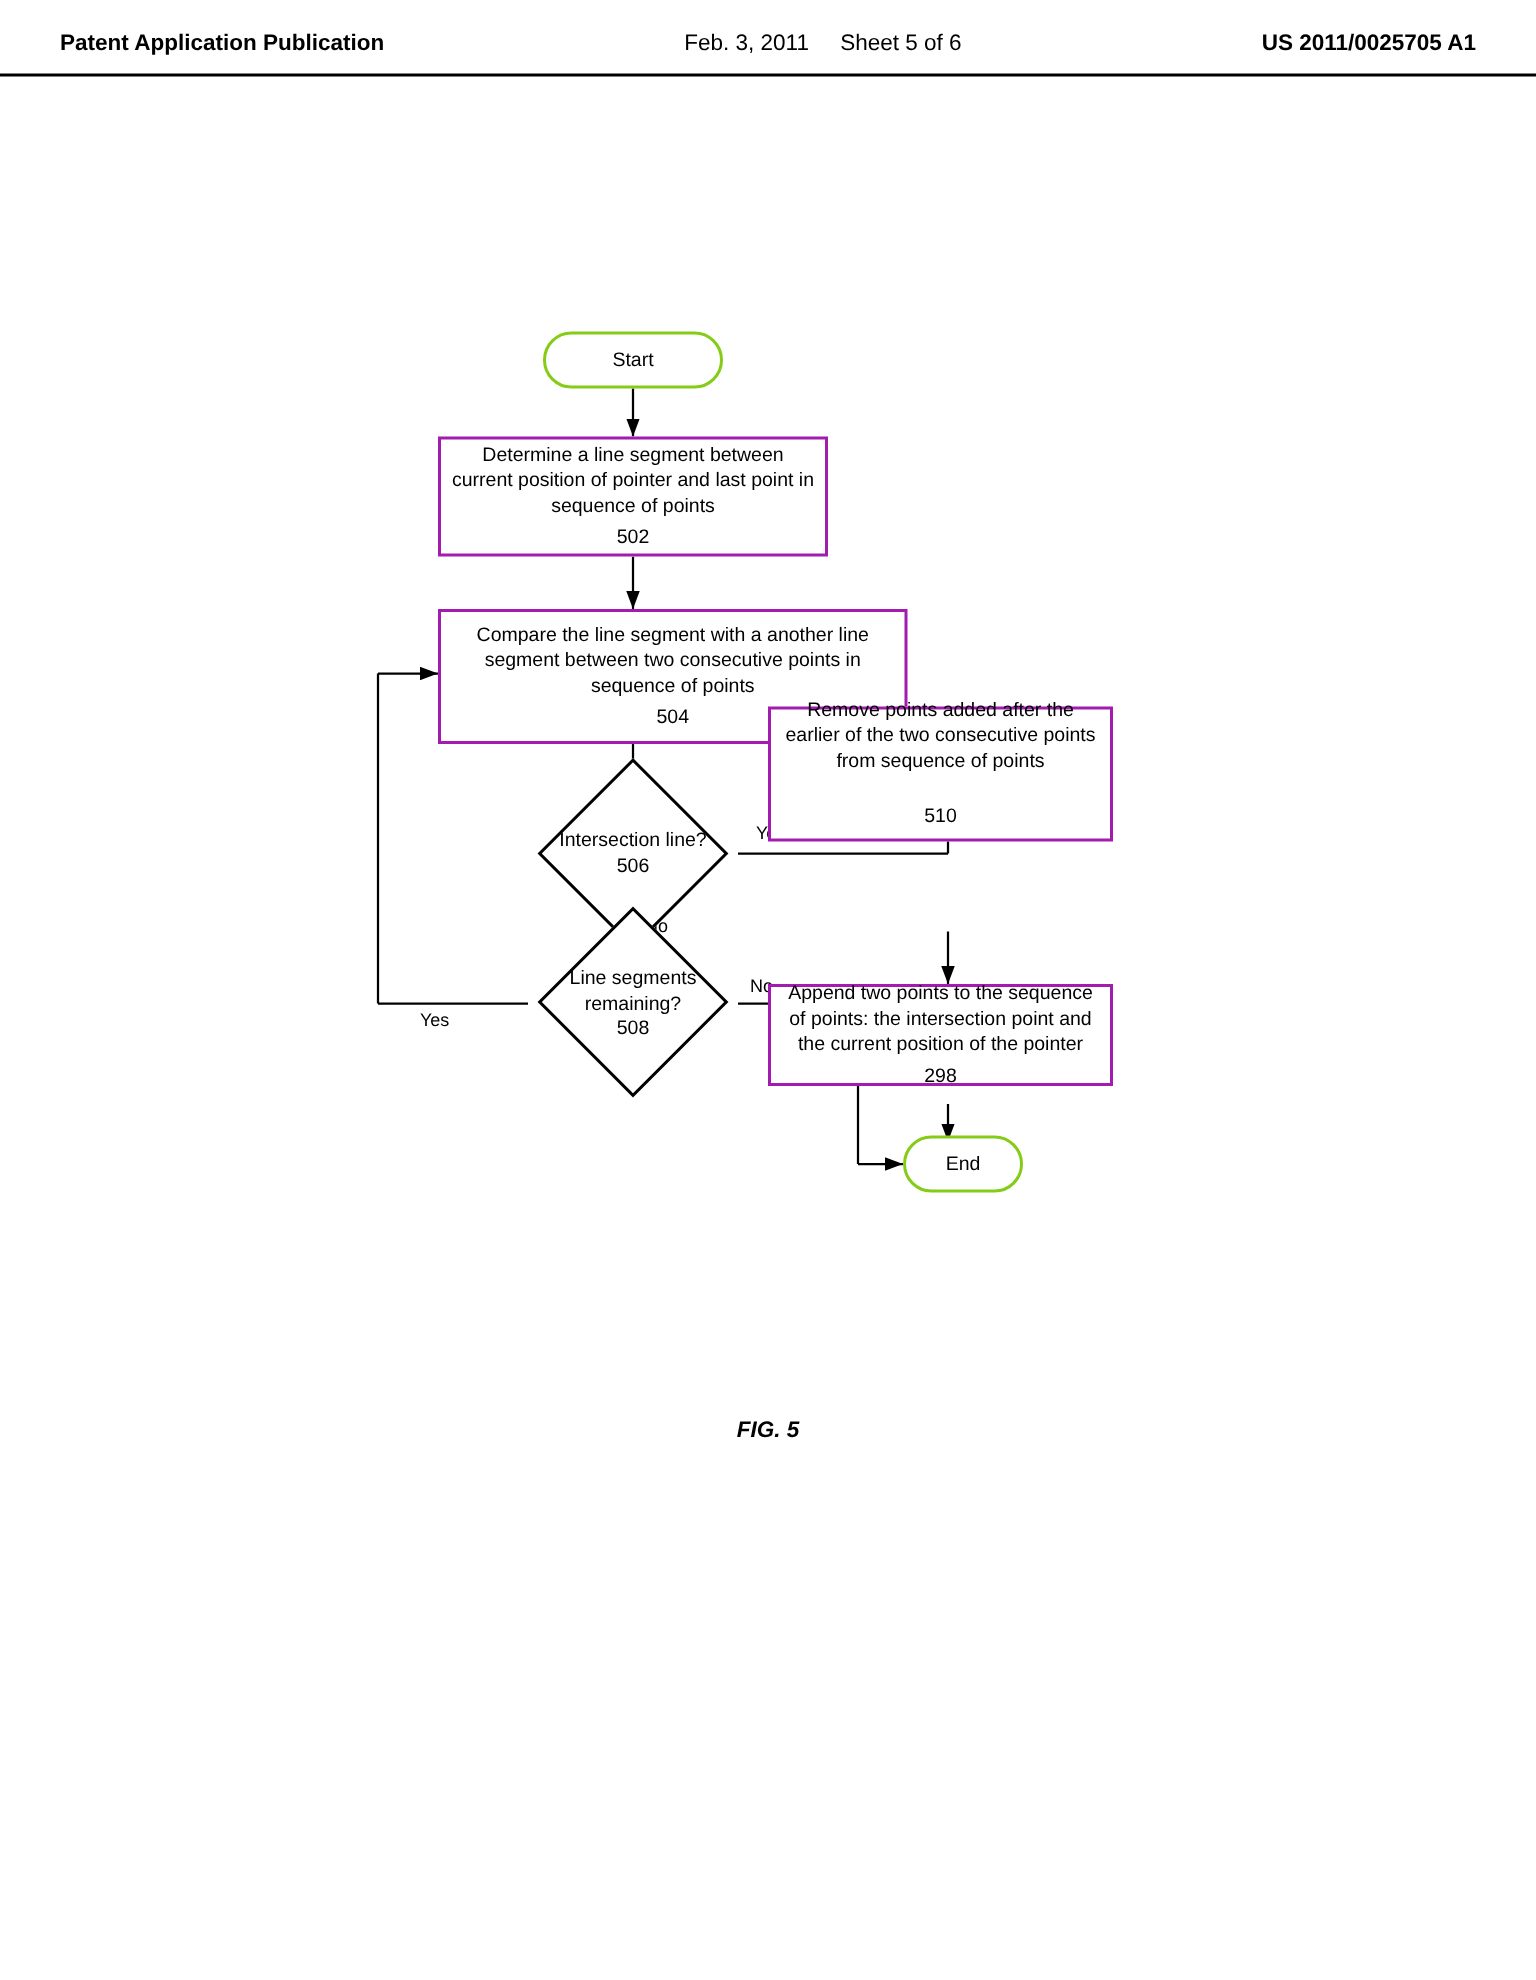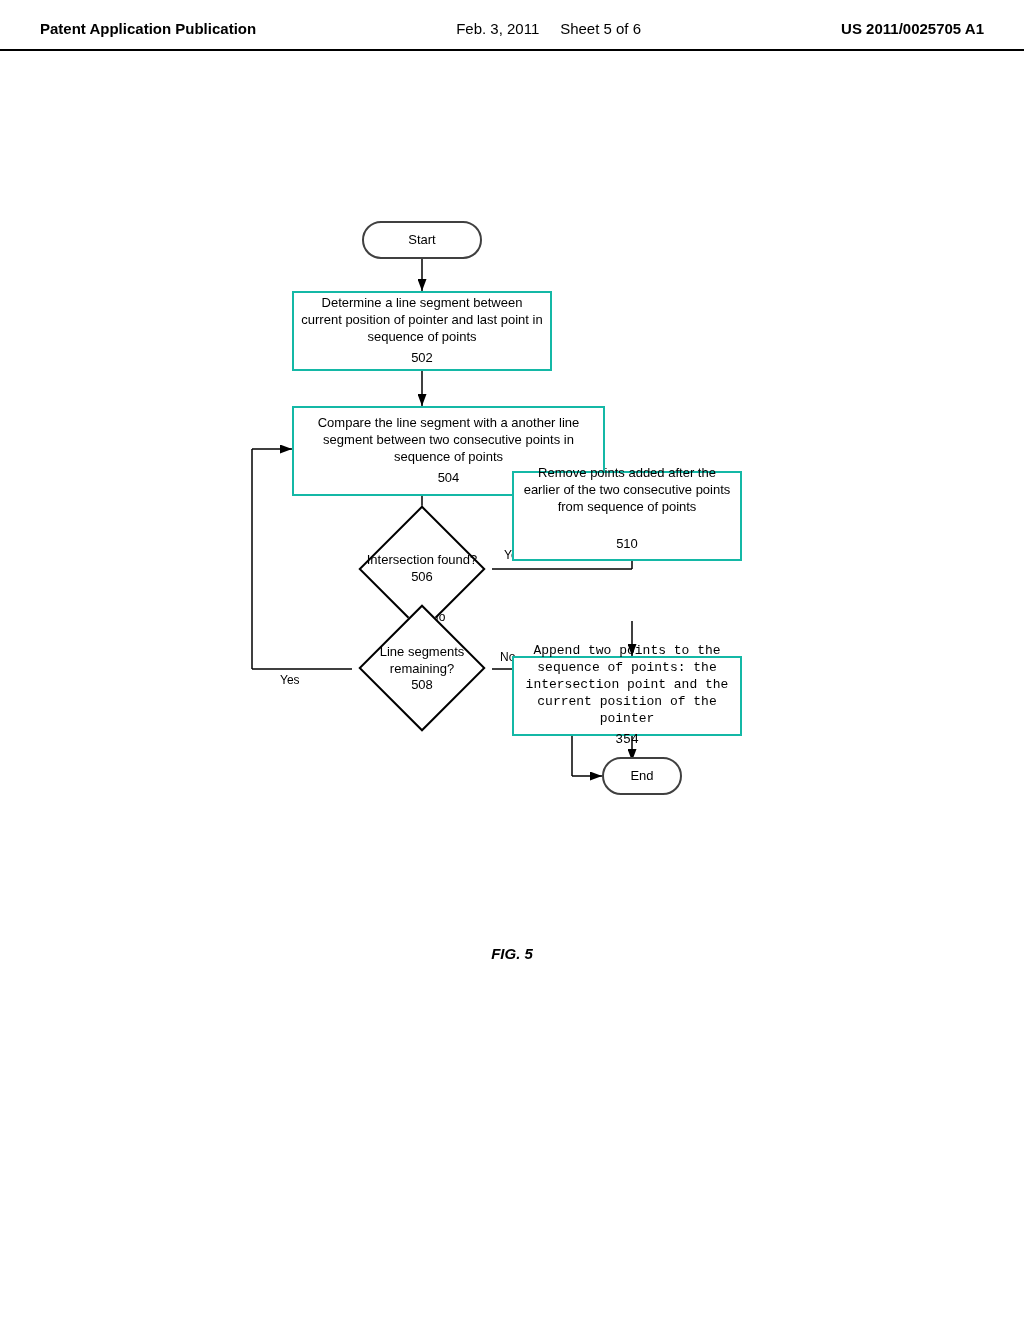--- a/index.html
+++ b/index.html
@@ -58,27 +58,27 @@
       position: absolute;
       display: flex;
       align-items: center;
       justify-content: center;
       text-align: center;
       font-size: 13px;
       line-height: 1.3;
     }
 
     .rounded-rect {
-      border: 2px solid #404040;
+      border: 2px solid #84cc16;
       border-radius: 20px;
       background: #fff;
     }
 
     .rect {
-      border: 2px solid #14b8a6;
+      border: 2px solid #a21caf;
       background: #fff;
     }
 
     .diamond-container {
       position: absolute;
       display: flex;
       align-items: center;
       justify-content: center;
     }
 
@@ -180,44 +180,44 @@
       <div class="shape rect" style="left:140px; top:205px; width:313px; height:90px; padding:6px;">
         <div>
           <div>Compare the line segment with a another line segment between two consecutive points in sequence of points</div>
           <div style="margin-top:4px;">504</div>
         </div>
       </div>
 
       <div class="diamond-container" style="left:200px; top:335px; width:140px; height:66px;">
         <div class="diamond" style="width:90px; height:90px; position:absolute; top:-12px; left:25px;"></div>
         <div class="diamond-text" style="width:130px;">
-          <div>Intersection found?</div>
+          <div>Intersection line?</div>
           <div>506</div>
         </div>
       </div>
 
       <div class="diamond-container" style="left:200px; top:432px; width:140px; height:72px;">
         <div class="diamond" style="width:90px; height:90px; position:absolute; top:-10px; left:25px;"></div>
         <div class="diamond-text" style="width:130px;">
           <div>Line segments remaining?</div>
           <div>508</div>
         </div>
       </div>
 
       <div class="shape rect" style="left:360px; top:270px; width:230px; height:90px; padding:6px;align-items:flex-end;">
         <div>
           <div>Remove points added after the earlier of the two consecutive points from sequence of points</div>
           <div style="margin-top:20px;">510</div>
         </div>
       </div>
 
-      <div class="shape rect" style="left:360px; top:455px; width:230px; height:80px; padding:6px;font-family:Liberation Mono, monospace;">
+      <div class="shape rect" style="left:360px; top:455px; width:230px; height:68px; padding:6px;">
         <div>
           <div>Append two points to the sequence of points: the intersection point and the current position of the pointer</div>
-          <div style="margin-top:4px;">354</div>
+          <div style="margin-top:4px;">298</div>
         </div>
       </div>
 
       <div class="shape rounded-rect" style="left:450px; top:556px; width:80px; height:38px;">
         <span>End</span>
       </div>
 
     </div>
 
     <div class="fig-caption" style="margin-top: 24px; font-style: italic;">FIG. 5</div>

